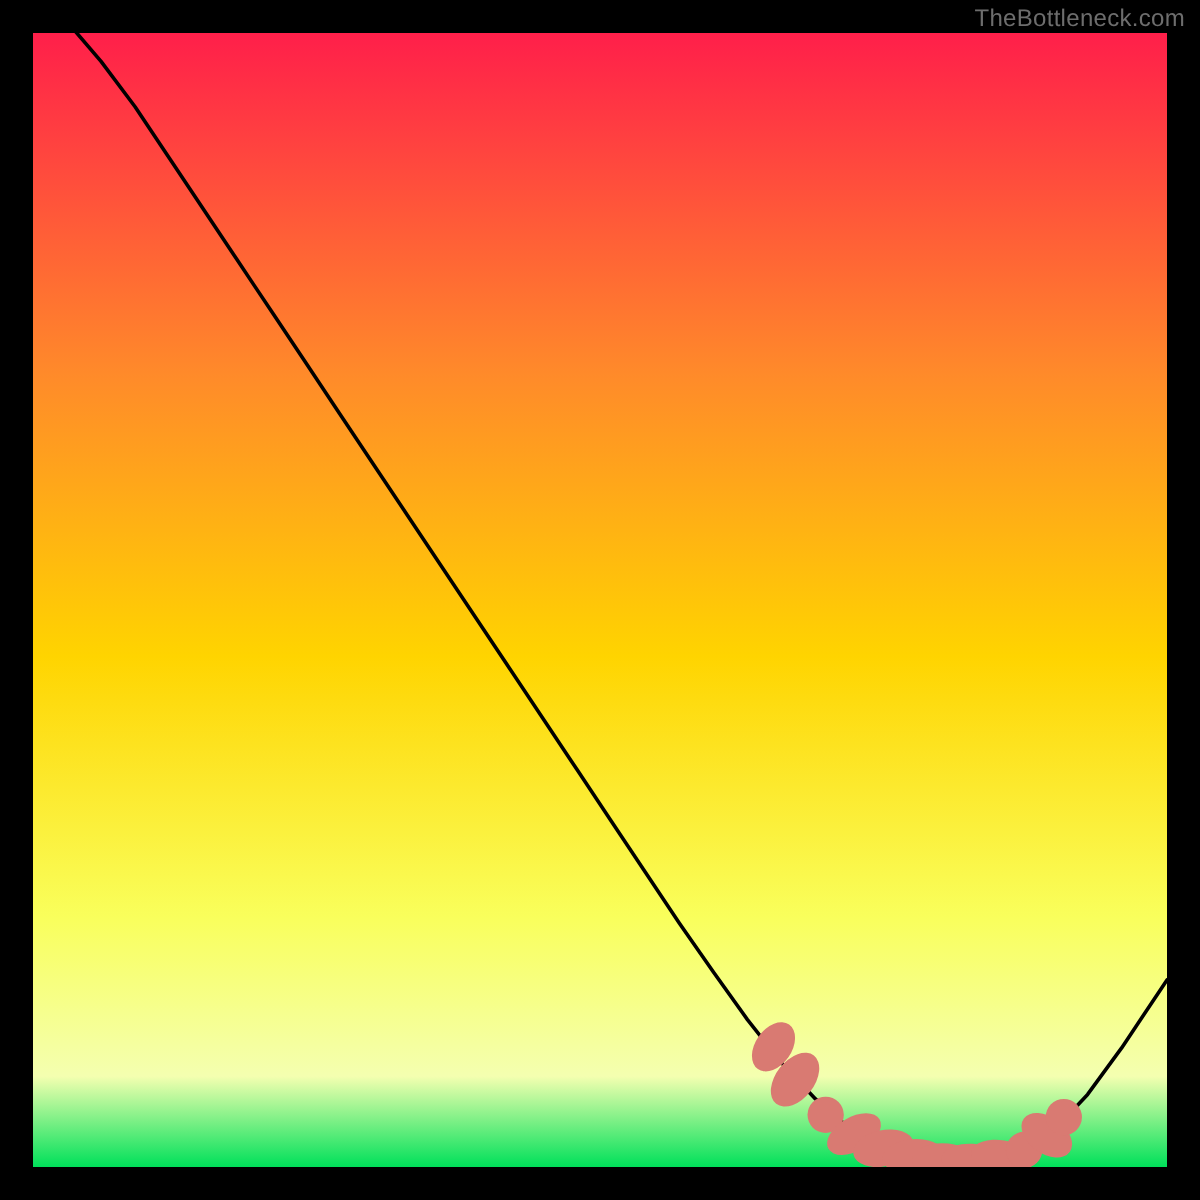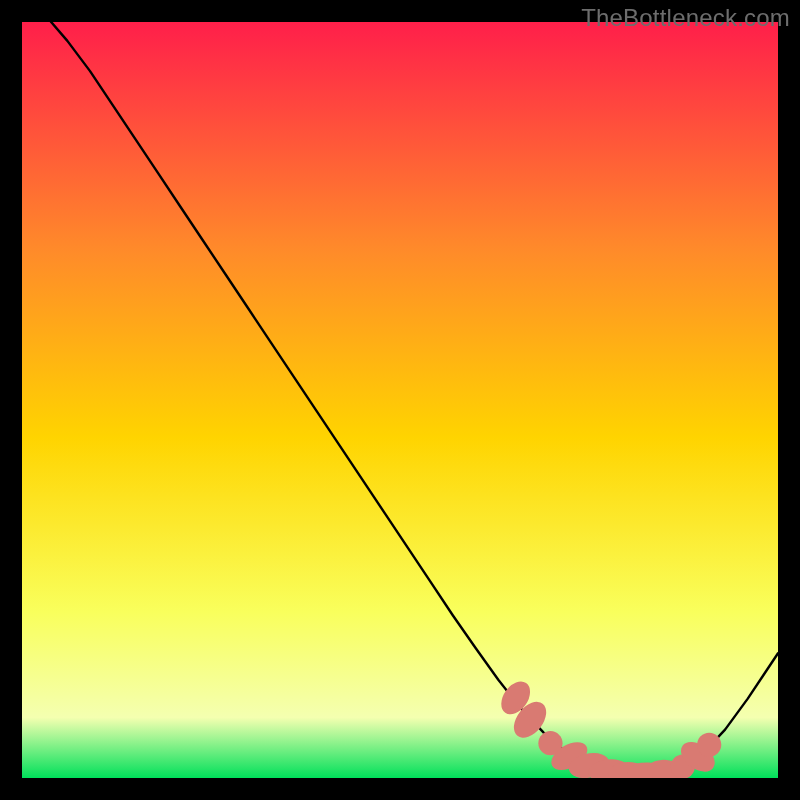--- a/index.html
+++ b/index.html
@@ -24,21 +24,21 @@
     left: 0;
     top: 0;
     width: 756px;
     height: 756px;
   }
   .watermark {
     position: absolute;
     top: 4px;
     right: 10px;
     color: #6d6d6d;
-    font-size: 24px;
+    font-size: 16px;
     font-weight: 500;
     letter-spacing: 0.2px;
   }
 </style>
 </head>
 <body>
 
 <div class="frame">
   <svg class="plot" viewBox="0 0 756 756" preserveAspectRatio="none">
     <defs>

